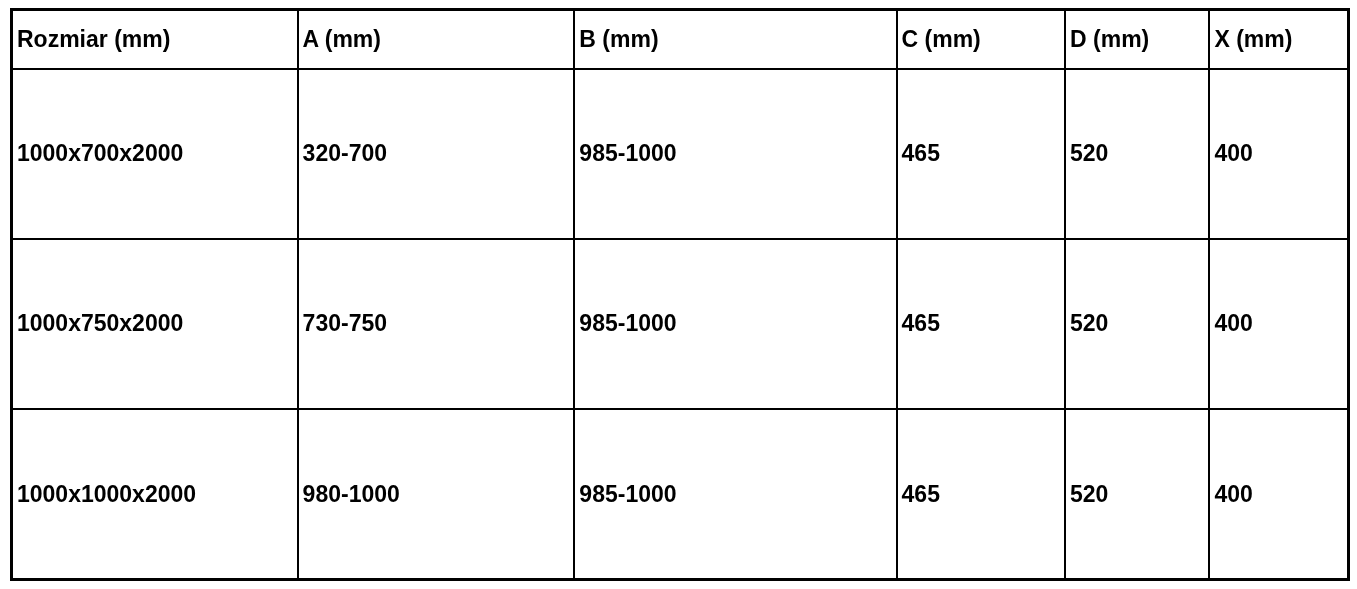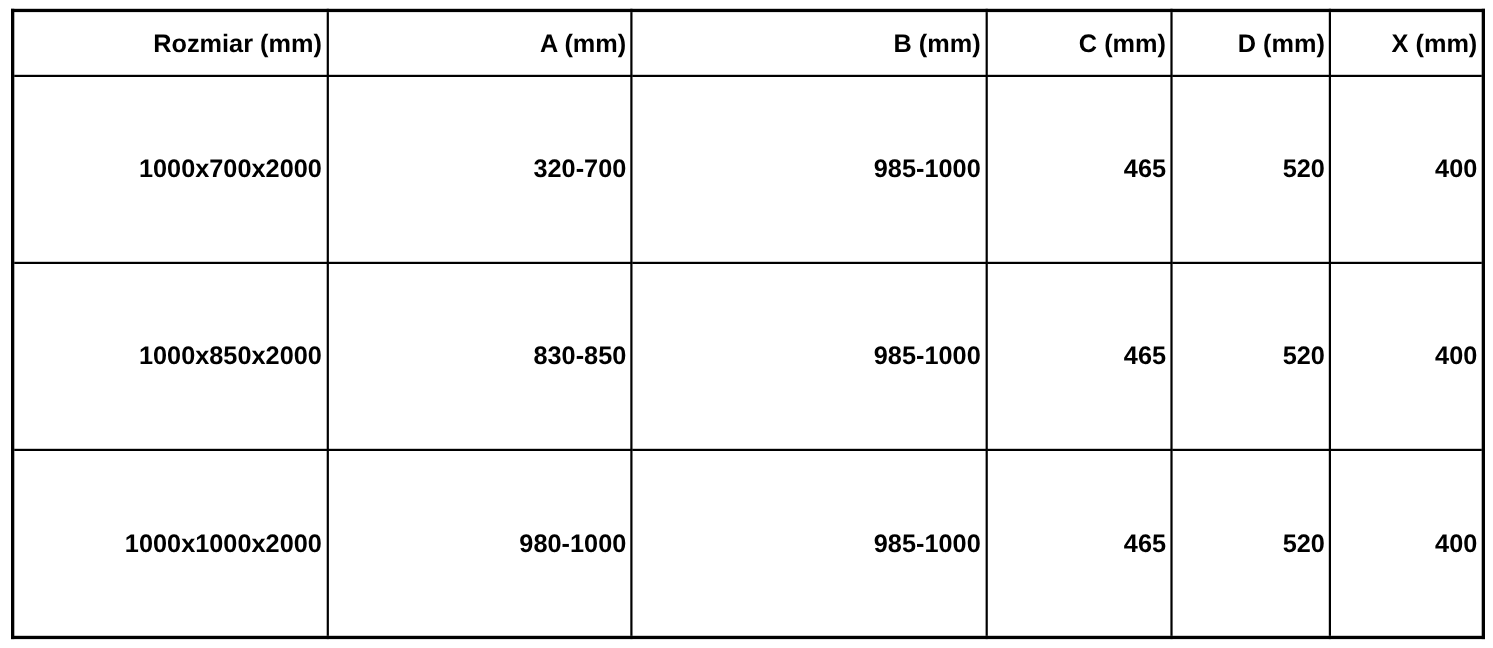--- a/index.html
+++ b/index.html
@@ -24,21 +24,21 @@
     table-layout: fixed;
     background: #ffffff;
   }
   .spec-table, .spec-table th, .spec-table td {
     border: 2px solid #000000;
   }
   .spec-table {
     border-width: 3px;
   }
   .spec-table th, .spec-table td {
-    text-align: right;
+    text-align: left;
     vertical-align: middle;
     font-size: 23px;
     padding: 0 4px;
     overflow: hidden;
     white-space: nowrap;
   }
   .spec-table thead tr {
     height: 59px;
   }
   .spec-table thead th {
@@ -82,22 +82,22 @@
   <tbody>
       <tr>
         <td>1000x700x2000</td>
         <td>320-700</td>
         <td>985-1000</td>
         <td>465</td>
         <td>520</td>
         <td>400</td>
       </tr>
       <tr>
-        <td>1000x850x2000</td>
-        <td>830-850</td>
+        <td>1000x750x2000</td>
+        <td>730-750</td>
         <td>985-1000</td>
         <td>465</td>
         <td>520</td>
         <td>400</td>
       </tr>
       <tr>
         <td>1000x1000x2000</td>
         <td>980-1000</td>
         <td>985-1000</td>
         <td>465</td>

